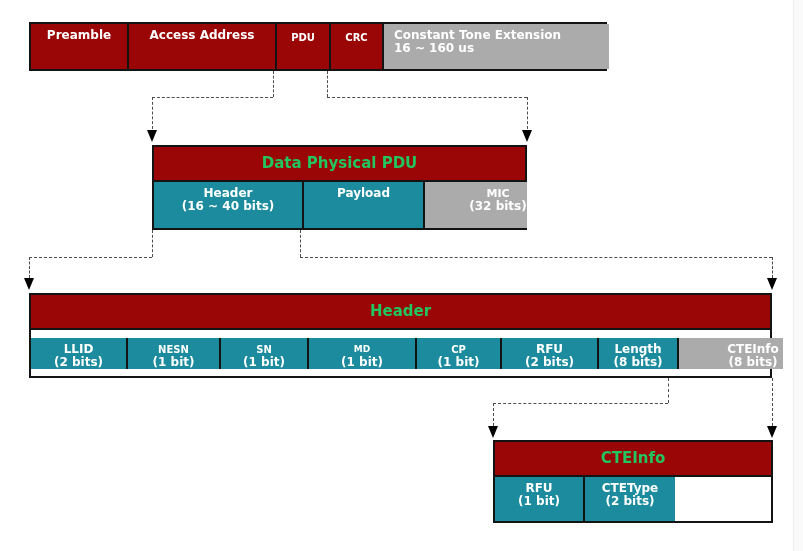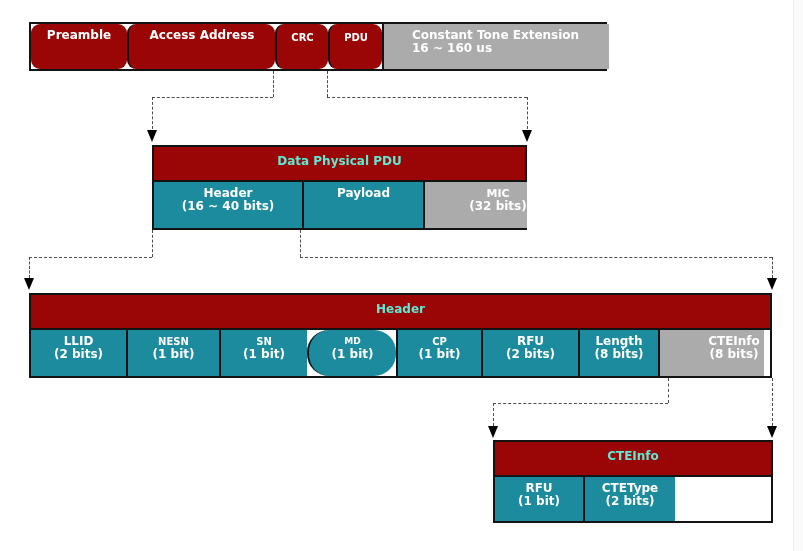--- a/index.html
+++ b/index.html
@@ -10,31 +10,31 @@
   .abs{position:absolute;box-sizing:border-box;}
   
   .tierbox{border:2px solid #131313;}
   .row{display:flex;align-items:stretch;height:100%;}
   .cell{
     box-sizing:border-box;flex:0 0 auto;color:#ffffff;text-align:center;
     padding-top:5px;line-height:13px;font-weight:bold;font-size:12px;
   }
   .cell + .cell{border-left:2px solid #131313;}
   .titlebar{
-    box-sizing:border-box;background:#9a0505;color:#5eead4;text-align:center;
-    font-weight:bold;font-size:12px;padding-top:7px;border-bottom:2px solid #131313;
+    box-sizing:border-box;background:#9a0505;color:#22c55e;text-align:center;
+    font-weight:bold;font-size:15px;padding-top:7px;border-bottom:2px solid #131313;
   }
-  .red{background:#9a0505;border-radius:9px;}
+  .red{background:#9a0505;}
   .teal{background:#1b8b9d;}
   .gray{background:#ababab;padding-left:44px;}
   .lbl{display:block;}
   .sm{font-size:10px;}
   .xs{font-size:9px;}
   .m11{font-size:11px;}
-  .left-al{text-align:left;padding-left:28px;}
+  .left-al{text-align:left;padding-left:10px;}
   
   .dv{width:0;border-left:1px dashed #4d4d4d;}
   .dh{height:0;border-top:1px dashed #4d4d4d;}
   .arrow{
     width:0;height:0;
     border-left:5px solid transparent;border-right:5px solid transparent;
     border-top:12px solid #000000;
   }
   
   .edgeband{background:#fafafa;border-left:1px solid #ececec;}
@@ -45,25 +45,25 @@
 <div class="stage">
 
   <div class="abs tierbox" style="left:29px;top:22px;width:578px;height:49px;">
     <div class="row">
       <div class="cell red" style="width:96px;">
         <span class="lbl">Preamble</span>
       </div>
       <div class="cell red" style="width:148px;">
         <span class="lbl">Access Address</span>
       </div>
+      <div class="cell red" style="width:54px;">
+        <span class="lbl sm" style="padding-top:2px;display:block;">PDU</span>
+      </div>
       <div class="cell red" style="width:53px;">
         <span class="lbl sm" style="padding-top:2px;display:block;">CRC</span>
-      </div>
-      <div class="cell red" style="width:54px;">
-        <span class="lbl sm" style="padding-top:2px;display:block;">PDU</span>
       </div>
       <div class="cell gray left-al" style="width:227px;">
         <span class="lbl">Constant Tone Extension</span>
         <span class="lbl">16 ~ 160 us</span>
       </div>
     </div>
   </div>
 
   <div class="abs dv" style="left:273px;top:71px;height:26px;"></div>
   <div class="abs dh" style="left:152px;top:97px;width:121px;"></div>
@@ -97,34 +97,34 @@
   <div class="abs dv" style="left:29px;top:257px;height:21px;"></div>
   <div class="abs arrow" style="left:24px;top:278px;"></div>
 
   <div class="abs dv" style="left:300px;top:230px;height:27px;"></div>
   <div class="abs dh" style="left:300px;top:257px;width:472px;"></div>
   <div class="abs dv" style="left:772px;top:257px;height:21px;"></div>
   <div class="abs arrow" style="left:767px;top:278px;"></div>
 
   <div class="abs tierbox" style="left:29px;top:293px;width:743px;height:85px;">
     <div class="titlebar" style="height:35px;">Header</div>
-    <div class="row" style="height:46px;">
+    <div class="row" style="height:46px;align-items:center;">
       <div class="cell teal" style="width:95px;">
         <span class="lbl">LLID</span>
         <span class="lbl">(2 bits)</span>
       </div>
       <div class="cell teal" style="width:93px;">
         <span class="lbl sm">NESN</span>
         <span class="lbl">(1 bit)</span>
       </div>
       <div class="cell teal" style="width:88px;">
         <span class="lbl sm">SN</span>
         <span class="lbl">(1 bit)</span>
       </div>
-      <div class="cell teal" style="width:89px;border-radius:22px;">
+      <div class="cell teal" style="width:108px;">
         <span class="lbl xs">MD</span>
         <span class="lbl">(1 bit)</span>
       </div>
       <div class="cell teal" style="width:85px;">
         <span class="lbl sm">CP</span>
         <span class="lbl">(1 bit)</span>
       </div>
       <div class="cell teal" style="width:97px;">
         <span class="lbl">RFU</span>
         <span class="lbl">(2 bits)</span>

